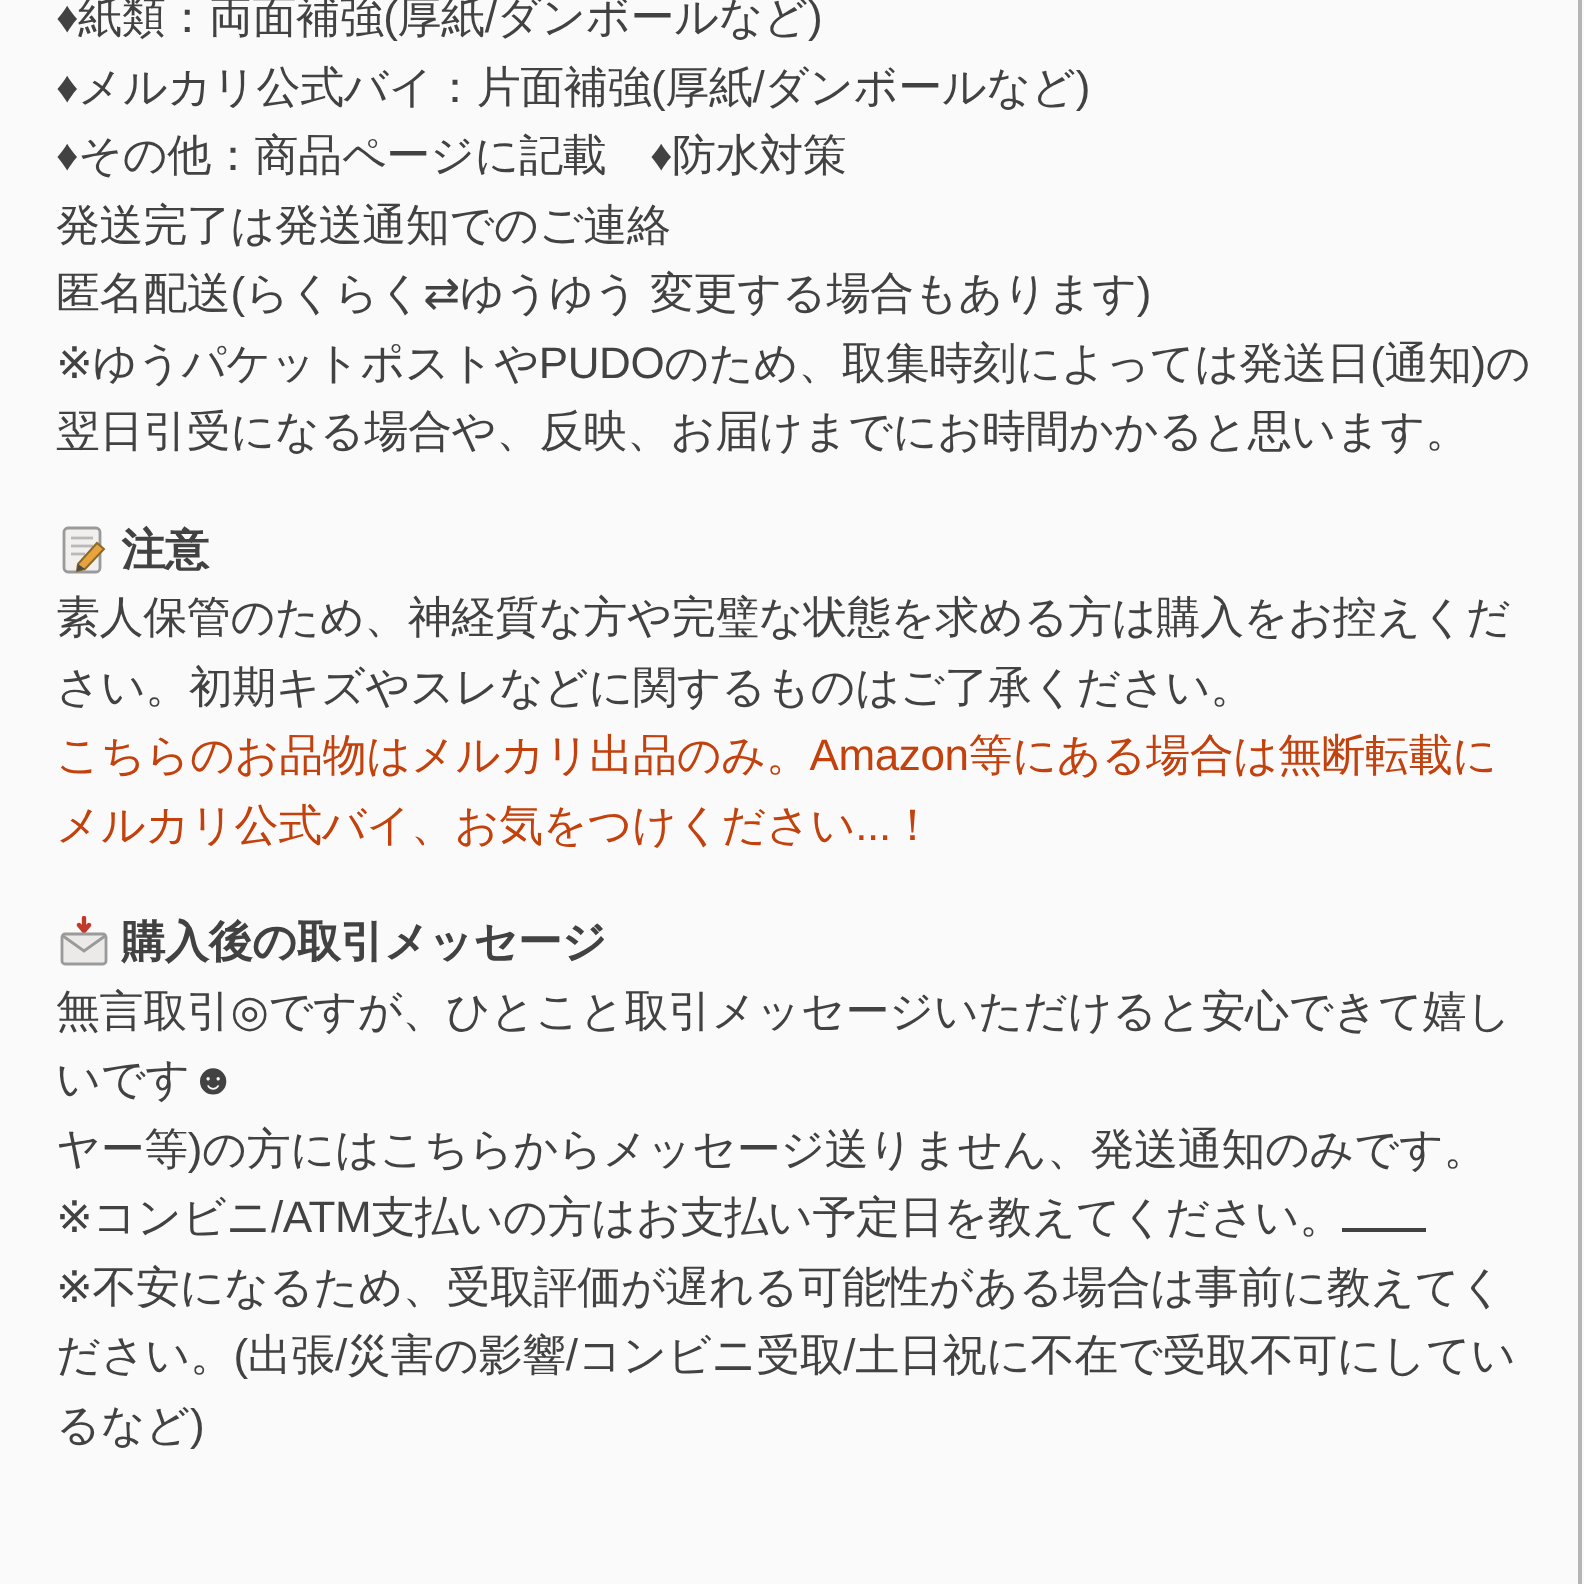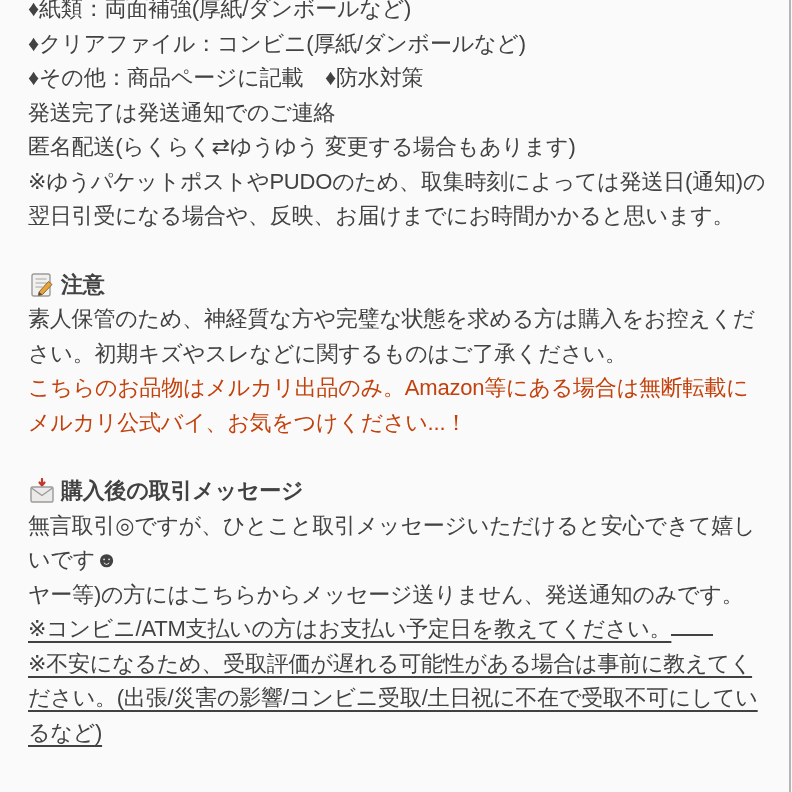--- a/index.html
+++ b/index.html
@@ -33,34 +33,33 @@
     font-size: 22px;
     line-height: 34.5px;
     letter-spacing: -0.2px;
   }
   .line {
     white-space: nowrap;
     height: 34.5px;
   }
   .muted { color: #c2410c; }
   .u {
-    text-decoration: underline;
     text-decoration-thickness: 2px;
     text-underline-offset: 5px;
   }
   
   .u-ext::after {
     content: "";
     display: inline-block;
     width: 42px;
     border-bottom: 2px solid #424242;
     height: 1em;
     vertical-align: baseline;
   }
-  .section { margin-top: 34px; }
+  .section { margin-top: 24px; }
   .heading {
     display: flex;
     align-items: center;
     gap: 5px;
     height: 34.5px;
     font-weight: bold;
     white-space: nowrap;
   }
   .icon-box {
     width: 28px;
@@ -74,21 +73,21 @@
 </style>
 </head>
 <body>
 
 <div class="page">
   <div class="edge-line"></div>
 
   <div class="content">
 
     <div class="line">♦紙類：両面補強(厚紙/ダンボールなど)</div>
-    <div class="line">♦クリアファイル：コンビニ(厚紙/ダンボールなど)</div>
+    <div class="line">♦メルカリ公式バイ：片面補強(厚紙/ダンボールなど)</div>
     <div class="line">♦その他：商品ページに記載　♦防水対策</div>
     <div class="line">発送完了は発送通知でのご連絡</div>
     <div class="line">匿名配送(らくらく⇄ゆうゆう 変更する場合もあります)</div>
     <div class="line">※ゆうパケットポストやPUDOのため、取集時刻によっては発送日(通知)の</div>
     <div class="line">翌日引受になる場合や、反映、お届けまでにお時間かかると思います。</div>
 
     <div class="section">
       <div class="heading">
         <span class="icon-box">
           <svg viewBox="0 0 26 26" aria-hidden="true">

